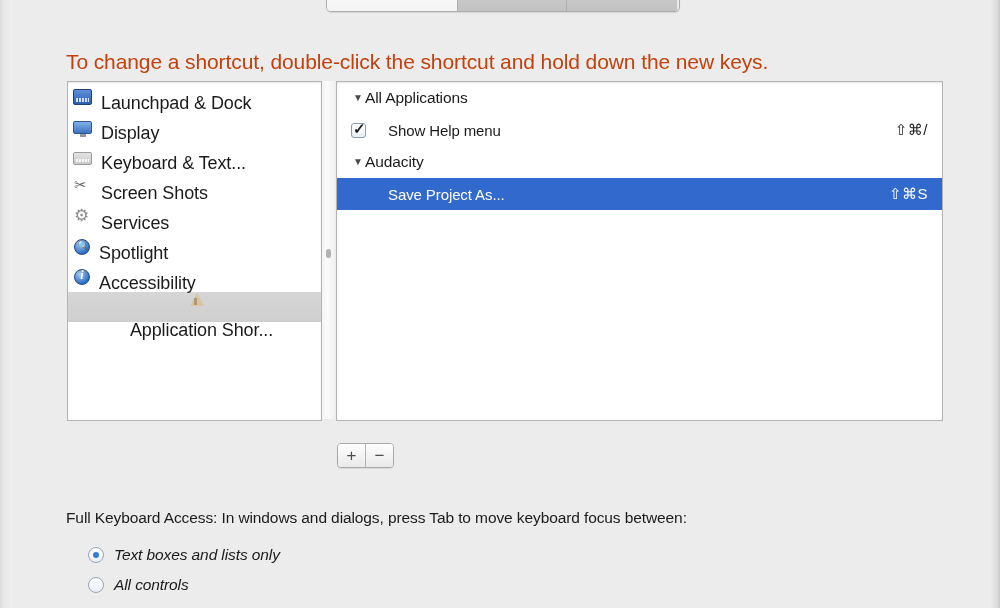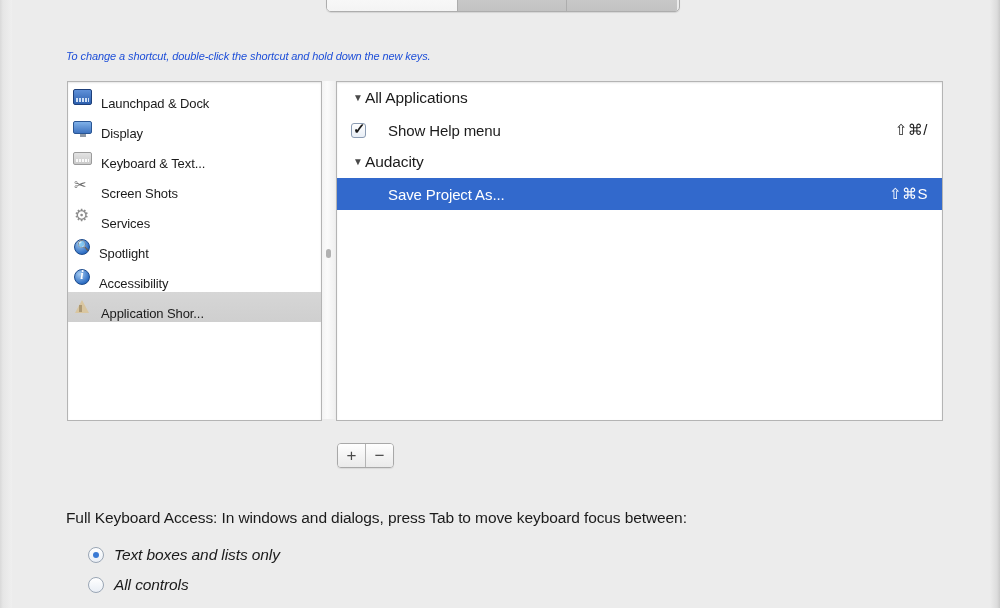--- a/index.html
+++ b/index.html
@@ -60,25 +60,24 @@
   .tab.unsel {
     width: 108px;
     background: linear-gradient(to bottom, #d2d2d2, #c2c2c2);
   }
   .tab.unsel.wide { width: 110px; }
 
   
   .instruction {
     position: absolute;
     left: 66px; top: 50px;
-    font-size: 11px;
-    color: #1d4ed8;
+    font-size: 21px;
+    color: #c2410c;
     white-space: nowrap;
     letter-spacing: -0.1px;
-    font-style: italic;
   }
 
   
   .panel {
     position: absolute;
     background: #ffffff;
     border: 1px solid #b4b4b4;
     box-shadow: inset 0 1px 2px rgba(0,0,0,0.10);
     overflow: hidden;
   }
@@ -110,23 +109,24 @@
   
   .side-row {
     display: flex;
     align-items: center;
     height: 30px;
     padding-left: 5px;
     box-sizing: border-box;
   }
   .side-row.selected {
     background: linear-gradient(to bottom, #d6d6d6, #cfcfcf);
+    flex-direction: column;
   }
   .side-label {
-    font-size: 13px;
+    font-size: 18px;
     color: #1b1b1b;
     margin-left: 9px;
     white-space: nowrap;
     letter-spacing: -0.1px;
     margin-top: 12px;
   }
 
   
   .sicon {
     width: 19px; height: 16px;

